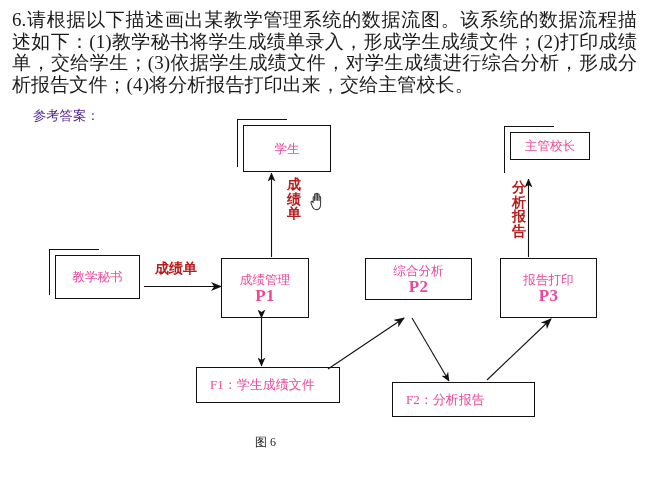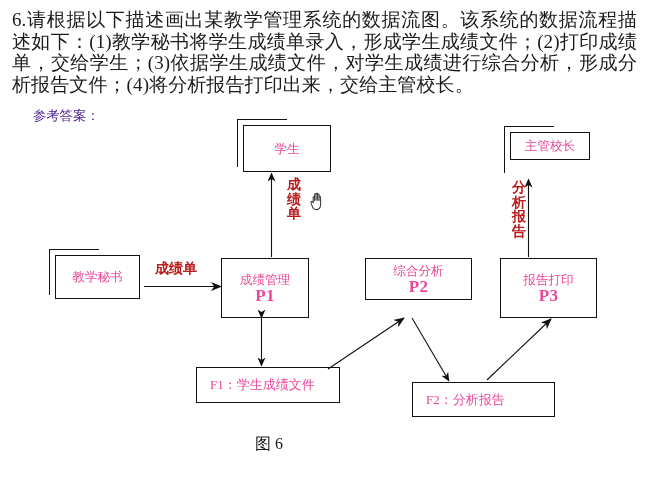--- a/index.html
+++ b/index.html
@@ -122,21 +122,21 @@
     line-height: 14.5px;
     letter-spacing: 0;
     text-align: center;
   }
 
   
   #figure-caption {
     position: absolute;
     left: 255px;
     top: 434px;
-    font-size: 16px;
+    font-size: 12px;
     color: #1b1b1b;
     white-space: nowrap;
   }
 
   
   #hand-cursor {
     position: absolute;
     left: 308px;
     top: 188px;
     width: 24px;
@@ -209,21 +209,21 @@
 
 <div class="node" style="left:500px; top:258px; width:97px; height:60px;">
   <span>报告打印</span>
   <span class="pid">P3</span>
 </div>
 
 <div class="store" style="left:196px; top:367px; width:144px; height:36px;">
   <span>F1：学生成绩文件</span>
 </div>
 
-<div class="store" style="left:412px; top:382px; width:143px; height:35px;">
+<div class="store" style="left:392px; top:382px; width:143px; height:35px;">
   <span>F2：分析报告</span>
 </div>
 
 <div class="flow-label" style="left:155px; top:261px;">成绩单</div>
 
 <div class="flow-label vertical" style="left:287px; top:178px;">成绩单</div>
 
 <div class="flow-label vertical" style="left:512px; top:181px;">分析报告</div>
 
 <div id="figure-caption">图 6</div>

